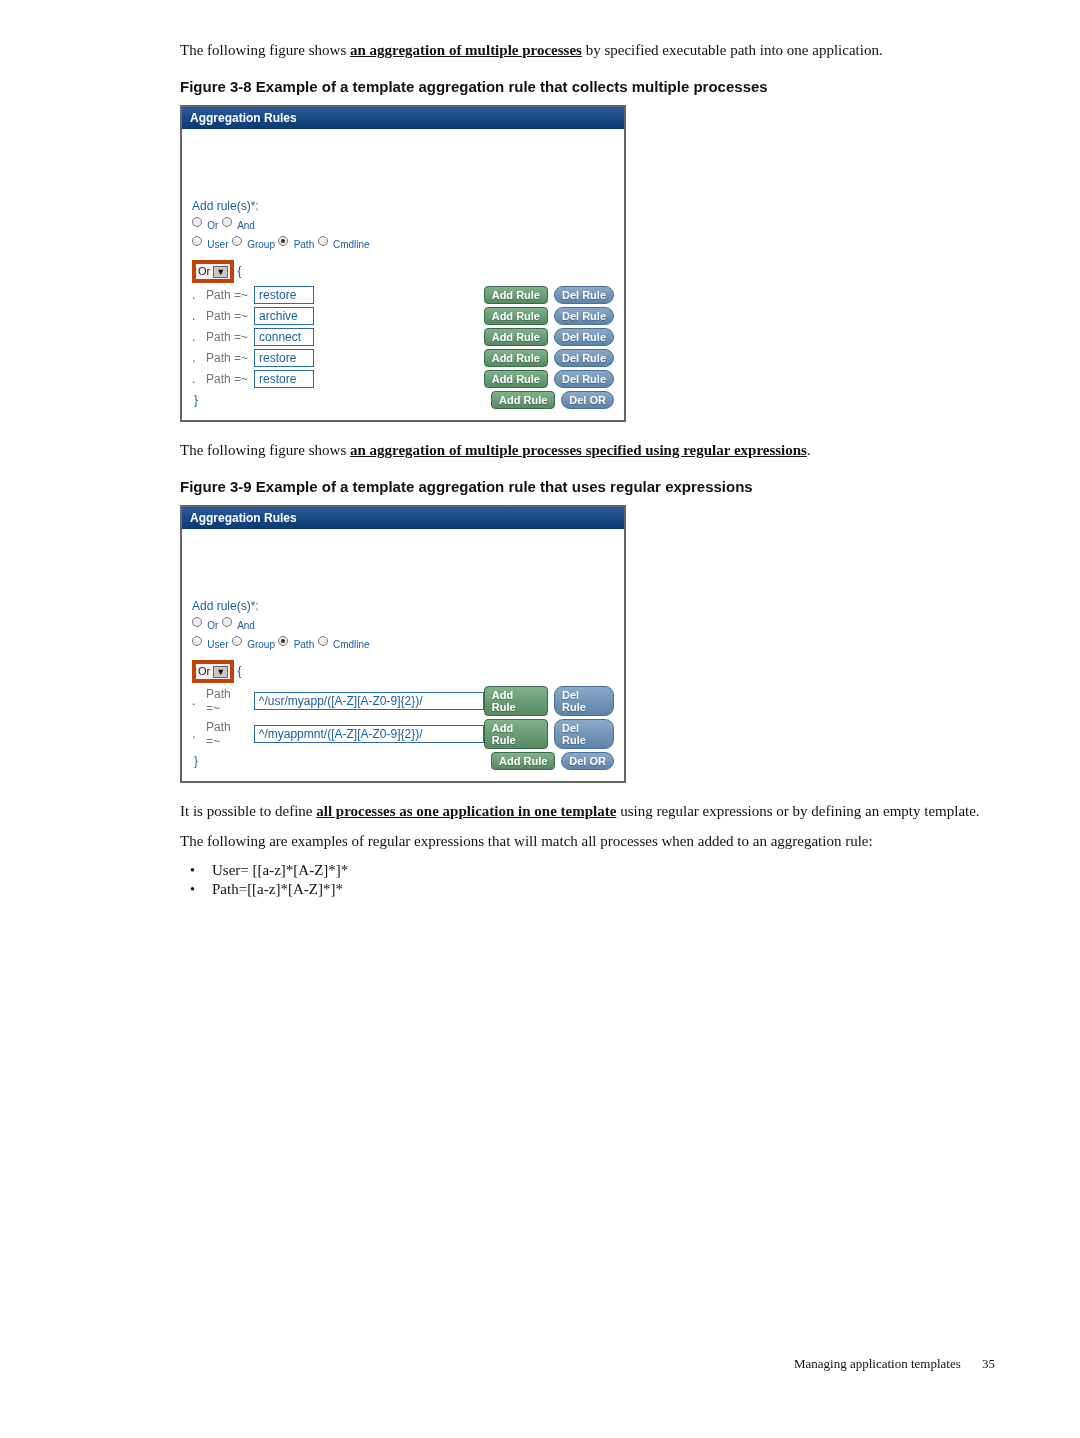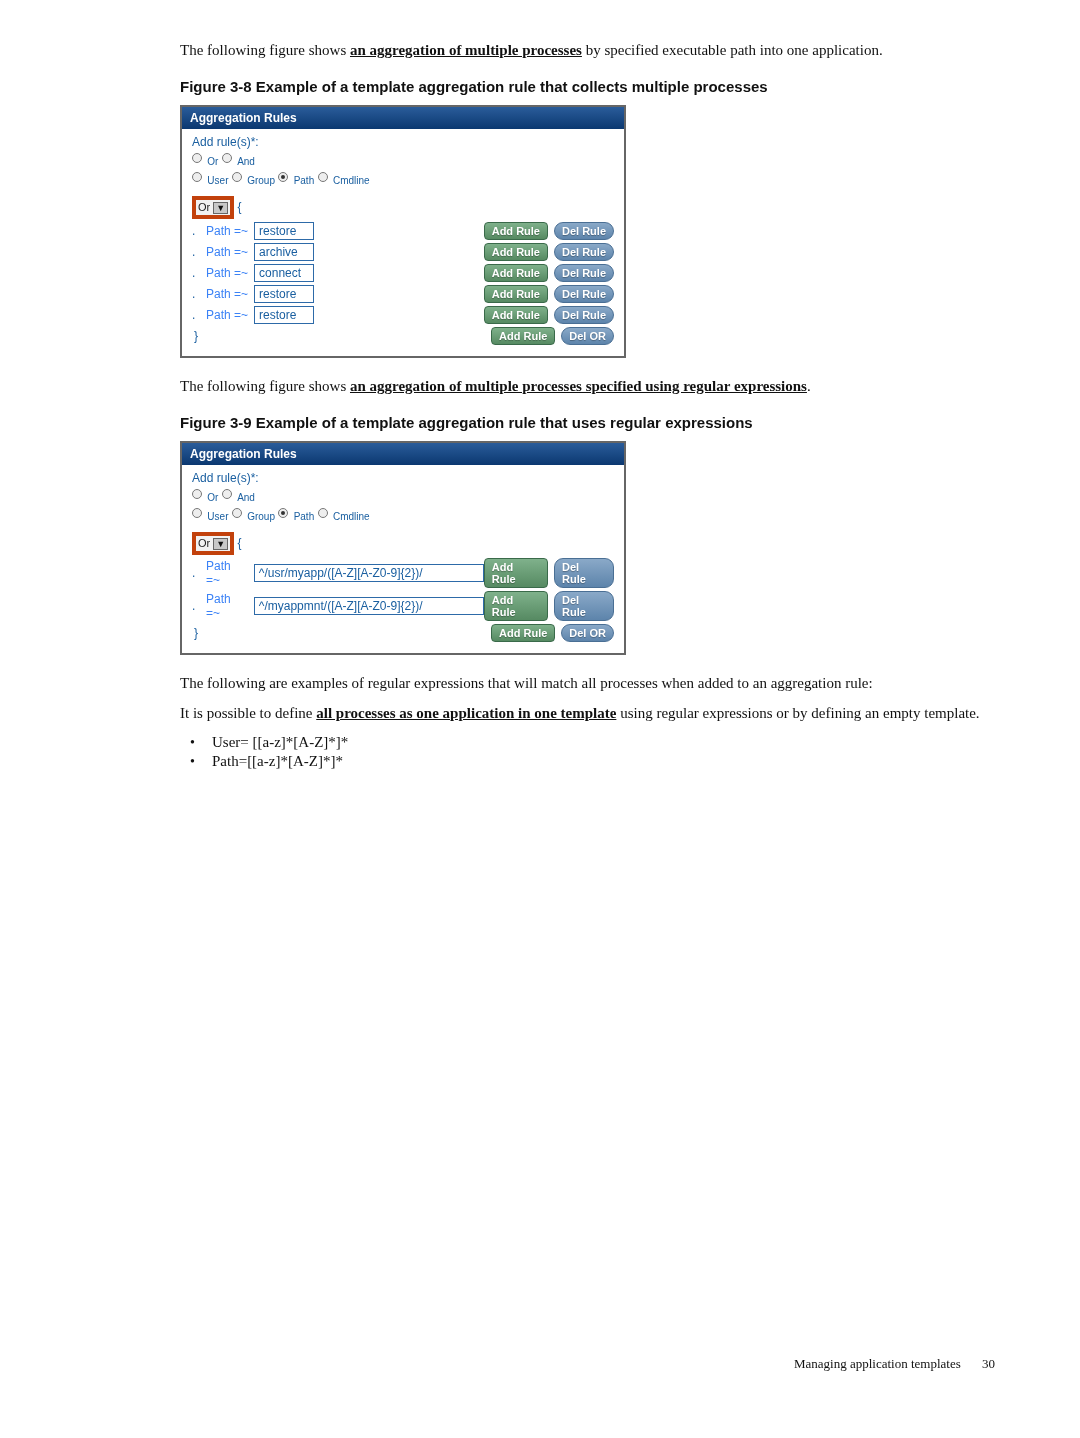--- a/index.html
+++ b/index.html
@@ -38,24 +38,25 @@
   .panel-header {
     background: #0c3e7a;
     background: linear-gradient(#2a5c9a,#0b3870);
     color: #fff;
     font-family: Arial, sans-serif;
     font-weight: bold;
     font-size: 12px;
     padding: 4px 8px;
   }
   .panel-body {
-    padding: 4px 10px 8px 10px;
+    padding: 20px 10px 8px 10px;
     font-family: Arial, sans-serif;
     font-size: 12px;
     color: #1a5fa0;
+    margin-top: 48px;
   }
   .form-line { margin: 2px 0; }
   .radio {
     display: inline-block;
     width: 10px; height: 10px;
     border: 1px solid #777;
     border-radius: 50%;
     background: #eee;
     vertical-align: -1px;
     margin-right: 2px;
@@ -95,21 +96,21 @@
     justify-content: space-between;
     margin: 3px 0;
   }
   .rule-left {
     display: flex;
     align-items: center;
     gap: 6px;
     color: #1a5fa0;
   }
   .dot { color:#1a5fa0; width:8px; }
-  .path-label { color:#3b82f6; }
+  .path-label { color:#737373; }
   .tin {
     border: 1px solid #2d6aa8;
     background: #fff;
     color: #1a5fa0;
     font-size: 12px;
     padding: 1px 4px;
     min-width: 60px;
     font-family: Arial, sans-serif;
   }
   .tin.wide { min-width: 230px; }
@@ -313,28 +314,28 @@
       <div class="rule-row">
         <div class="close-brace">}</div>
         <div class="btns">
           <span class="btn add">Add Rule</span>
           <span class="btn del">Del OR</span>
         </div>
       </div>
     </div>
   </div>
 
-  <p class="body">The following are examples of regular expressions that will match all processes when added to an aggregation rule:</p>
-
   <p class="body">
     <span>It is possible to define </span><span class="bold">all processes as one application in one template</span><span> using regular expressions or by defining an empty template.</span>
   </p>
+
+  <p class="body">The following are examples of regular expressions that will match all processes when added to an aggregation rule:</p>
 
   <ul class="bullets">
     <li>User= [[a-z]*[A-Z]*]*</li>
     <li>Path=[[a-z]*[A-Z]*]*</li>
   </ul>
 
   <div class="footer">
     <span>Managing application templates</span>
-    <span class="pn">30</span>
+    <span class="pn">35</span>
   </div>
 </div>
 
 </body></html>

